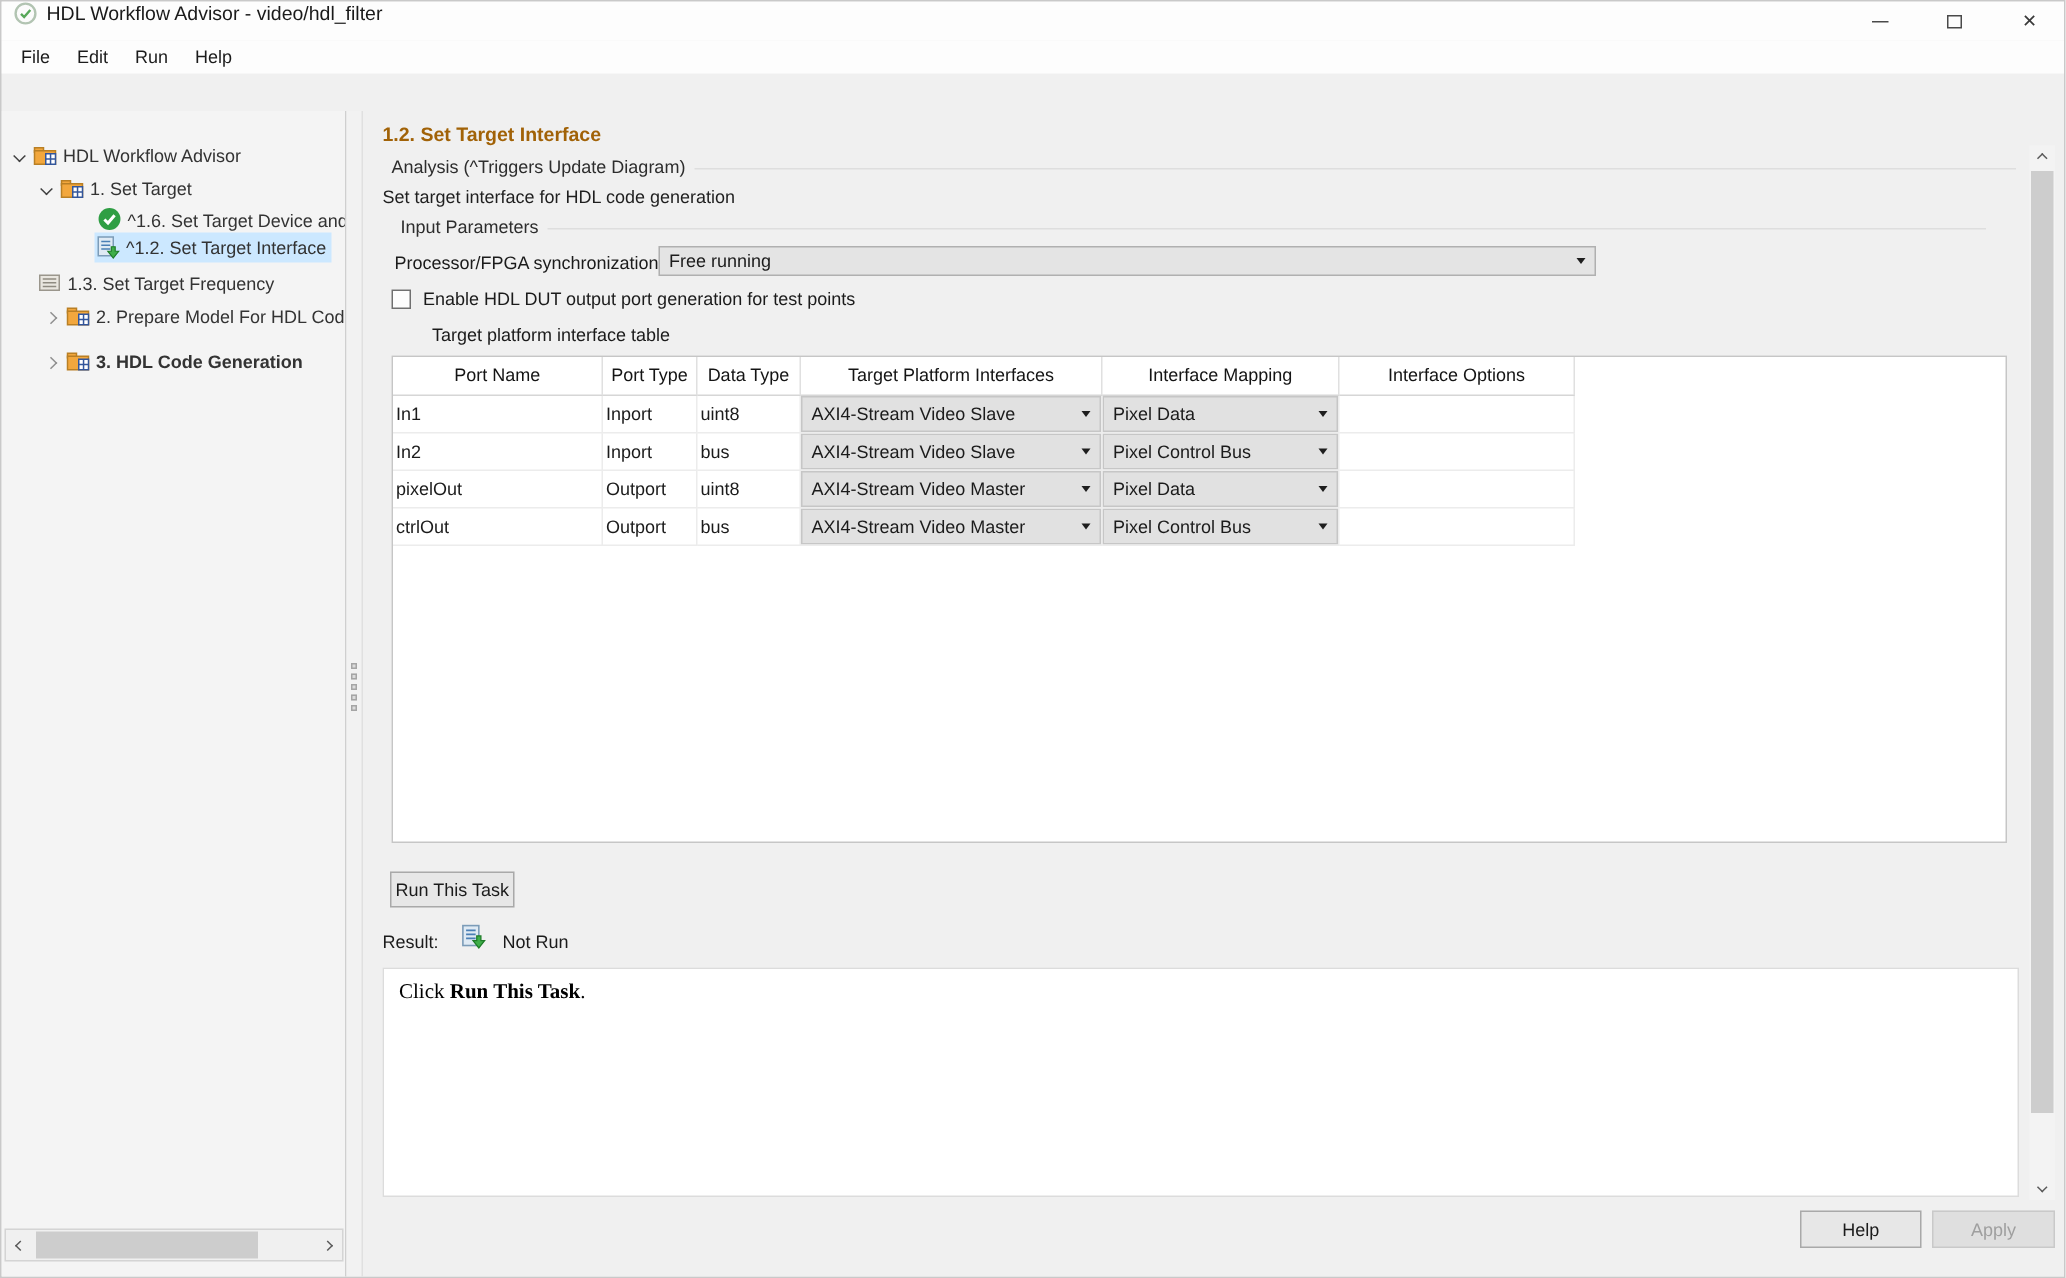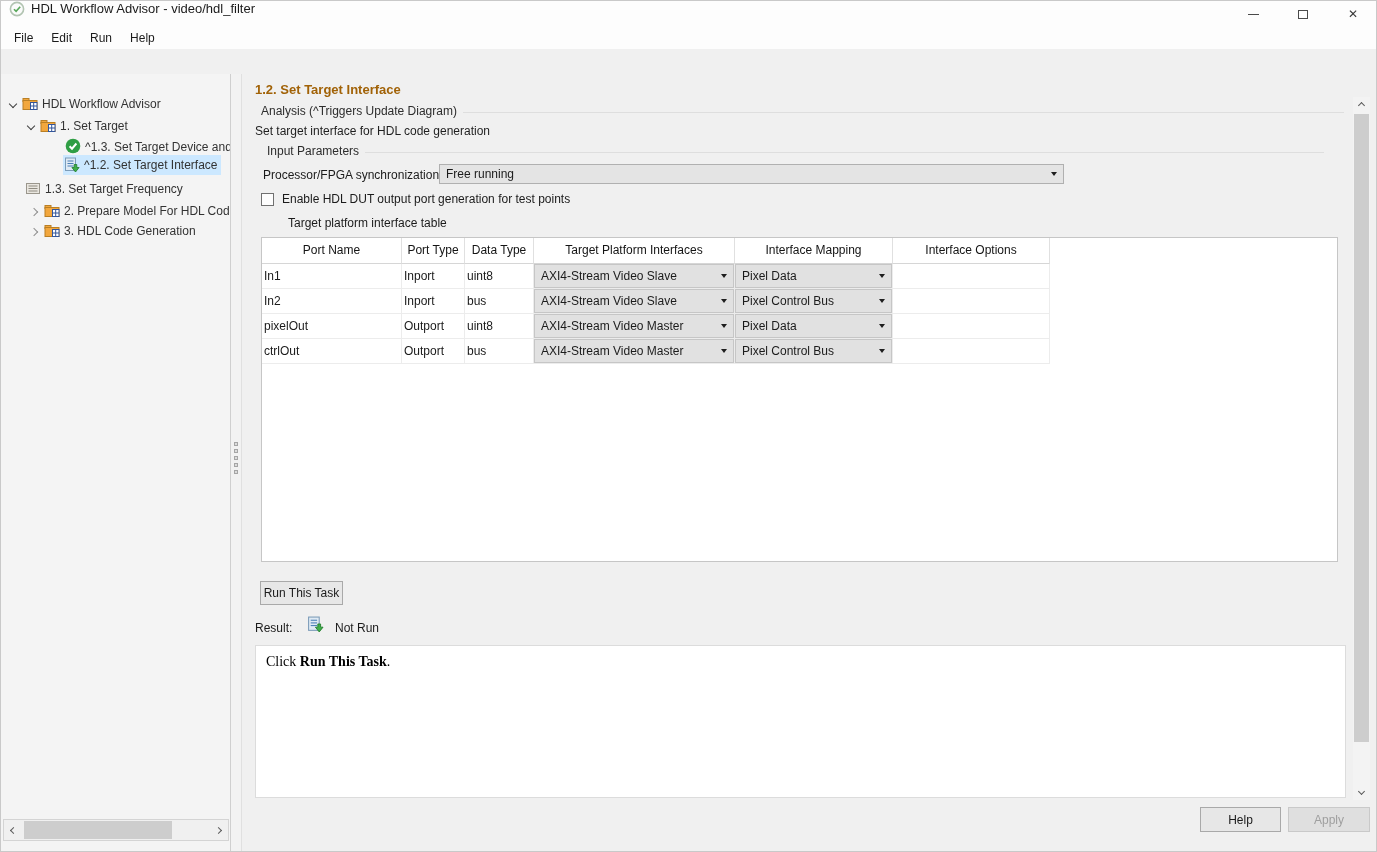--- a/index.html
+++ b/index.html
@@ -184,21 +184,21 @@
       <span class="tlabel">1. Set Target</span>
     </div>
 
     <div class="trow" style="top:59px; padding-left:64px;">
       <span class="ticon">
         <svg width="16" height="16" viewBox="0 0 16 16">
           <circle cx="8" cy="8" r="7.3" fill="#2f9e44"></circle>
           <path d="M4.6 8.3 L7 10.7 L11.4 5.5" stroke="#ffffff" stroke-width="2" fill="none"></path>
         </svg>
       </span>
-      <span class="tlabel">^1.3. Set Target Device and</span>
+      <span class="tlabel">^1.6. Set Target Device and</span>
     </div>
 
     <div class="trow" style="top:80px; padding-left:62px;">
       <span class="sel-wrap">
         <span class="ticon">
           <svg width="16" height="16" viewBox="0 0 16 16">
             <rect x="1.5" y="1" width="10" height="12.5" fill="#dfeaf4" stroke="#7c9cb8"></rect>
             <line x1="3.5" y1="4" x2="9.5" y2="4" stroke="#4a7fb5"></line>
             <line x1="3.5" y1="6.5" x2="9.5" y2="6.5" stroke="#4a7fb5"></line>
             <line x1="3.5" y1="9" x2="9.5" y2="9" stroke="#4a7fb5"></line>
@@ -228,21 +228,21 @@
           <rect x="1" y="2.5" width="6" height="3" fill="#f2a73d" stroke="#b97f24"></rect>
           <rect x="1" y="4.5" width="14" height="9" fill="#f2a73d" stroke="#b97f24"></rect>
           <rect x="8.5" y="6.5" width="6.5" height="7" fill="#ffffff" stroke="#33569b"></rect>
           <line x1="8.5" y1="10" x2="15" y2="10" stroke="#33569b"></line>
           <line x1="11.7" y1="6.5" x2="11.7" y2="13.5" stroke="#33569b"></line>
         </svg>
       </span>
       <span class="tlabel">2. Prepare Model For HDL Code</span>
     </div>
 
-    <div class="trow" style="top:143px; padding-left:28px;">
+    <div class="trow" style="top:153px; padding-left:28px;font-weight:bold;">
       <span class="chev col"></span>
       <span class="ticon">
         <svg width="16" height="15" viewBox="0 0 16 15">
           <rect x="1" y="2.5" width="6" height="3" fill="#f2a73d" stroke="#b97f24"></rect>
           <rect x="1" y="4.5" width="14" height="9" fill="#f2a73d" stroke="#b97f24"></rect>
           <rect x="8.5" y="6.5" width="6.5" height="7" fill="#ffffff" stroke="#33569b"></rect>
           <line x1="8.5" y1="10" x2="15" y2="10" stroke="#33569b"></line>
           <line x1="11.7" y1="6.5" x2="11.7" y2="13.5" stroke="#33569b"></line>
         </svg>
       </span>

